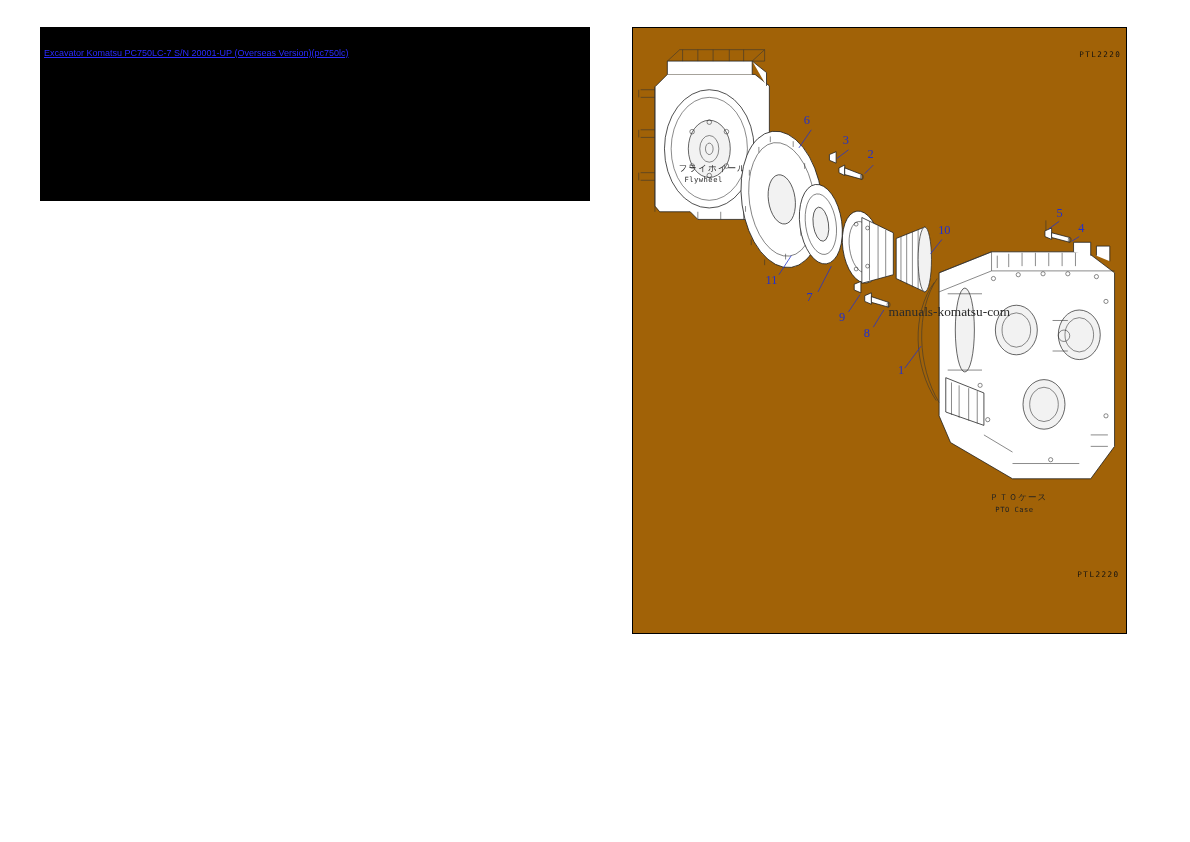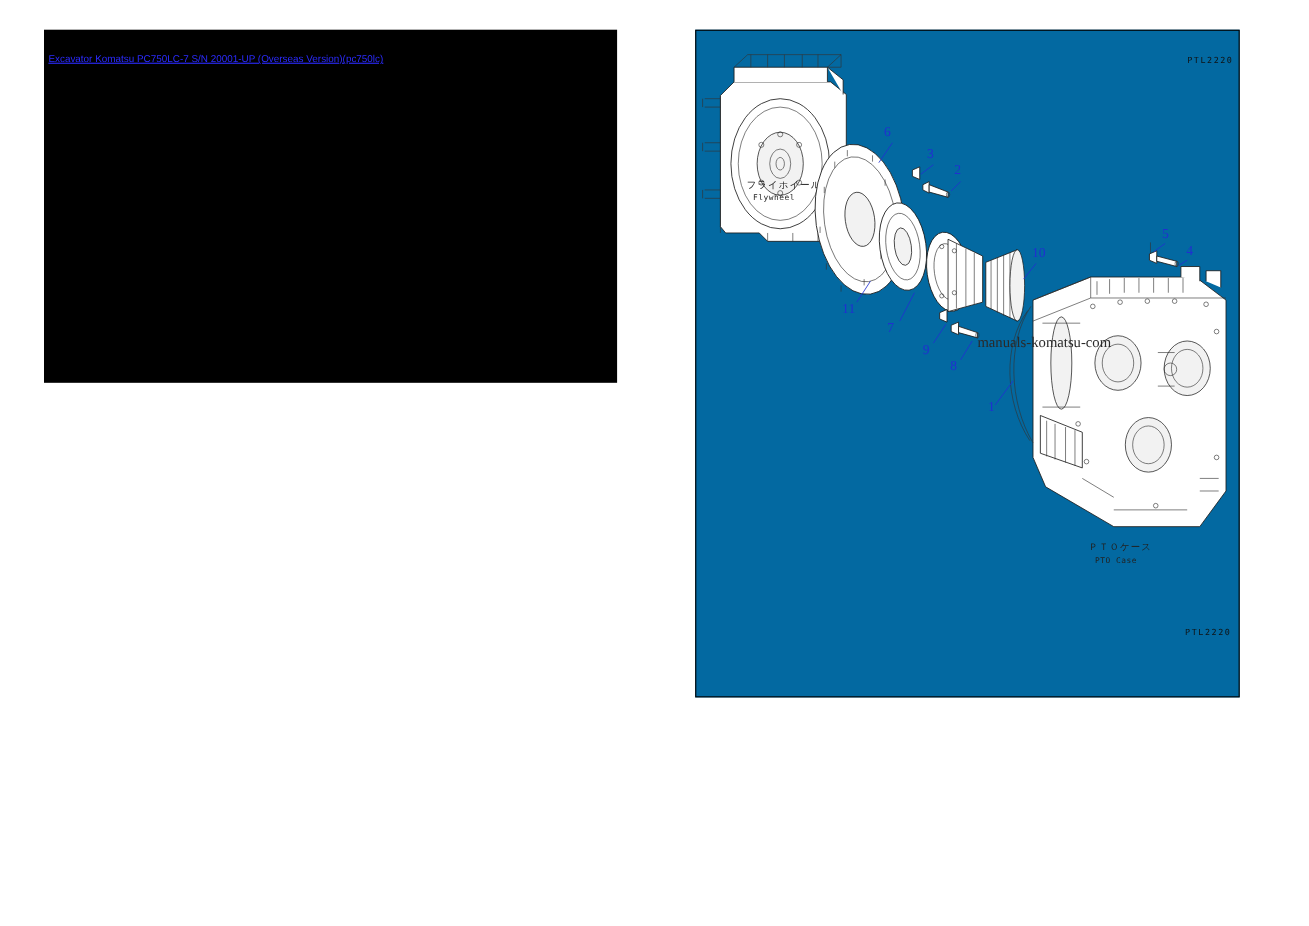--- a/index.html
+++ b/index.html
@@ -14,22 +14,23 @@
     font-family: "Liberation Sans", sans-serif;
     overflow: hidden;
   }
 
   
   #left-panel {
     position: absolute;
     left: 40px;
     top: 27px;
     width: 521px;
-    height: 321px;
+    height: 174px;
     background: #000000;
+    padding-left: 29px;
   }
   #left-panel-link {
     position: absolute;
     left: 4px;
     top: 21px;
     color: #2b2bff;
     font-size: 9px;
     line-height: 11px;
     text-decoration: underline;
     white-space: nowrap;
@@ -37,21 +38,21 @@
     cursor: pointer;
   }
 
   
   #drawing-panel {
     position: absolute;
     left: 632px;
     top: 27px;
     width: 495px;
     height: 607px;
-    background: #0369a1;
+    background: #a16207;
     border: 1px solid #000000;
     box-sizing: border-box;
     overflow: hidden;
   }
   #drawing-svg {
     position: absolute;
     left: 0;
     top: 0;
     width: 100%;
     height: 100%;

